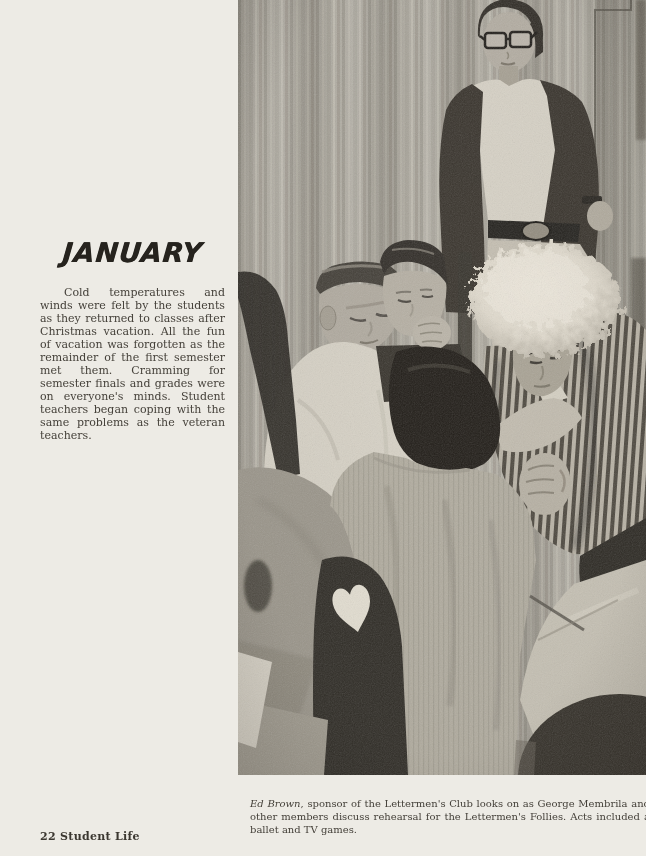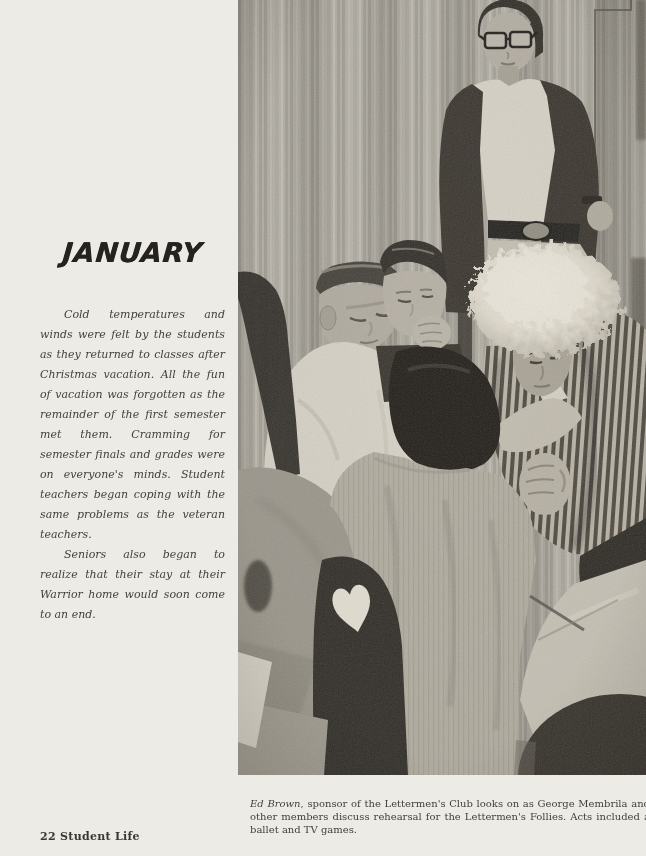--- a/index.html
+++ b/index.html
@@ -9,22 +9,22 @@
     font-family:"DejaVu Serif","Liberation Serif",serif;
   }
   .left-col{position:absolute;left:40px;top:238px;width:185px;}
   .page-title{
     margin:0 0 0 0;width:185px;text-align:center;
     font-family:"DejaVu Sans","Liberation Sans",sans-serif;
     font-style:italic;font-weight:bold;font-size:27px;line-height:30px;
     letter-spacing:1px;color:#26231e;transform:skewX(-5deg);
     text-shadow:0.6px 0 #26231e;
   }
-  .body-text{margin-top:37px;font-size:11px;line-height:20px;
-    text-align:justify;color:#45413a;font-style:italic;}
+  .body-text{margin-top:18px;font-size:11px;line-height:13px;
+    text-align:justify;color:#45413a;}
   .body-text p{margin:0;text-indent:24px;}
   .photo{position:absolute;left:238px;top:0;width:408px;height:775px;margin:0;padding:0;}
   .photo svg{display:block;width:408px;height:775px;}
   .caption{
     position:absolute;left:238px;top:785px;width:400px;margin:12px;
     font-size:10px;line-height:13px;text-align:justify;color:#433f38;
   }
   .caption em{font-style:italic;}
   .footer{
     position:absolute;left:40px;top:830px;
@@ -33,21 +33,20 @@
 </style>
 </head>
 <body>
 
 <div class="page">
 
   <div class="left-col">
     <h1 class="page-title">JANUARY</h1>
     <div class="body-text">
       <p>Cold temperatures and winds were felt by the students as they returned to classes after Christmas vacation. All the fun of vacation was forgotten as the remainder of the first semester met them. Cramming for semester finals and grades were on everyone's minds. Student teachers began coping with the same problems as the veteran teachers.</p>
-      <p>Seniors also began to realize that their stay at their Warrior home would soon come to an end.</p>
     </div>
   </div>
 
   <figure class="photo" role="img" aria-label="Black-and-white yearbook photograph: a club sponsor in dark-rimmed glasses and a dark cardigan stands before pleated curtains watching students huddle in discussion; one student wears an enormous white fur wig over a striped shirt, another has a flat-top haircut, a foreground student with bushy dark hair leans in with a raised fist, and a letterman jacket with a white heart patch appears at lower left.">
     <svg viewBox="0 0 408 775" preserveAspectRatio="none">
       <defs>
         <pattern id="pleats" width="26" height="8" patternUnits="userSpaceOnUse">
           <rect width="26" height="8" fill="#b3afa5"></rect>
           <rect x="0" width="3" height="8" fill="#a19d93"></rect>
           <rect x="6" width="2" height="8" fill="#bcb8ad"></rect>

